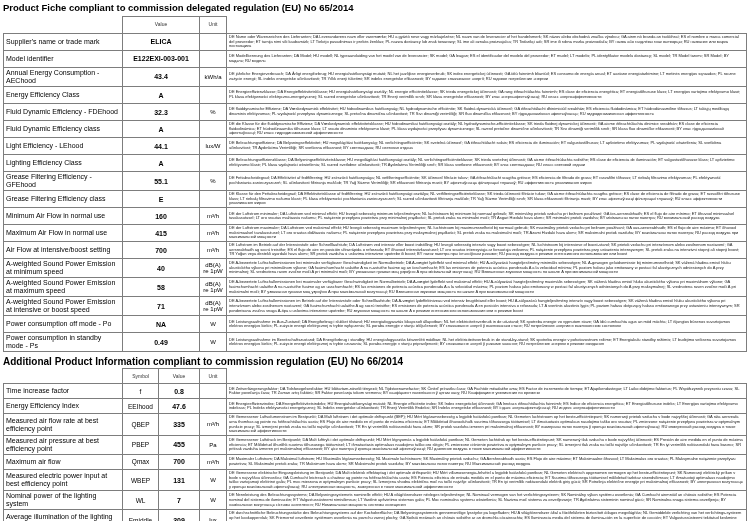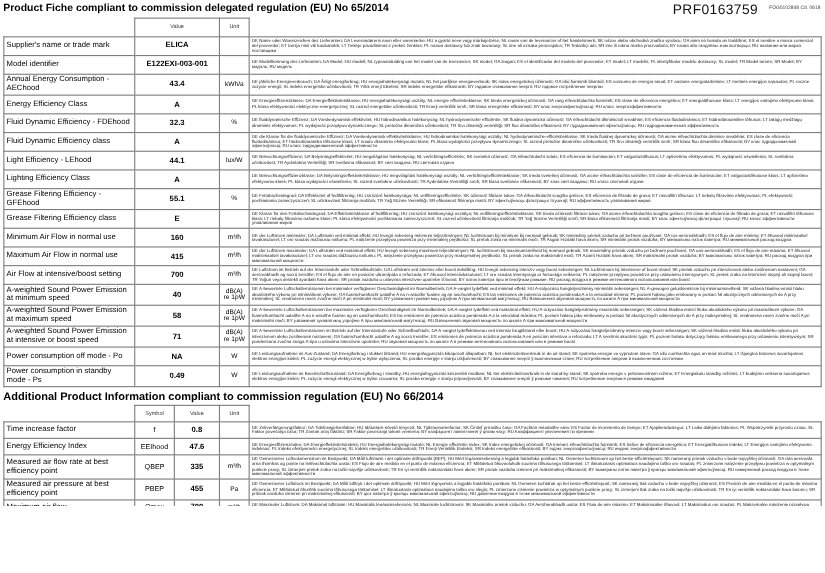--- a/index.html
+++ b/index.html
@@ -1,18 +1,18 @@
 <!DOCTYPE html>
 <html><head>
 <meta charset="utf-8">
 <style>
   * { box-sizing: border-box; }
   html,body { margin:0; padding:0; background:#ffffff; }
   .page {
-    width:750px; height:460px; padding:2px 3px; overflow:hidden;
+    width:750px; height:521px; padding:2px 3px; overflow:hidden;
     font-family:"Liberation Sans","DejaVu Sans",sans-serif; color:#000; background:#fff;
     position:relative;
   }
   .hdr { display:flex; align-items:flex-start; }
   .title { flex:1; font-size:9.5px; font-weight:bold; margin:1px 0 2px 0; line-height:1.15; }
   .hdr-right { display:flex; align-items:flex-start; gap:10px; padding-right:1px; }
   .doc-number { font-size:12.5px; letter-spacing:0.4px; color:#111; line-height:1; margin-top:1px; }
   .doc-code { font-size:4.5px; color:#444; white-space:nowrap; margin-top:2px; }
 
   table.fiche { border-collapse:collapse; table-layout:fixed; width:744px; }
@@ -32,24 +32,20 @@
 
   .sec-title { font-size:10px; font-weight:bold; margin:4px 0 1px 0; line-height:1.1; }
 </style>
 </head>
 <body>
 
 <div class="page">
 
   <div class="hdr">
     <div class="title">Product Fiche compliant to commission delegated regulation (EU) No 65/2014</div>
-    <div class="hdr-right">
-      <span class="doc-number">PRF0163759</span>
-      <span class="doc-code">FOG0102848 Cd. 0618</span>
-    </div>
   </div>
 
   <table class="fiche t1">
     <colgroup>
       <col style="width:119px">
         <col style="width:77px">
         <col style="width:27px">
         <col>
     </colgroup>
     <thead>

